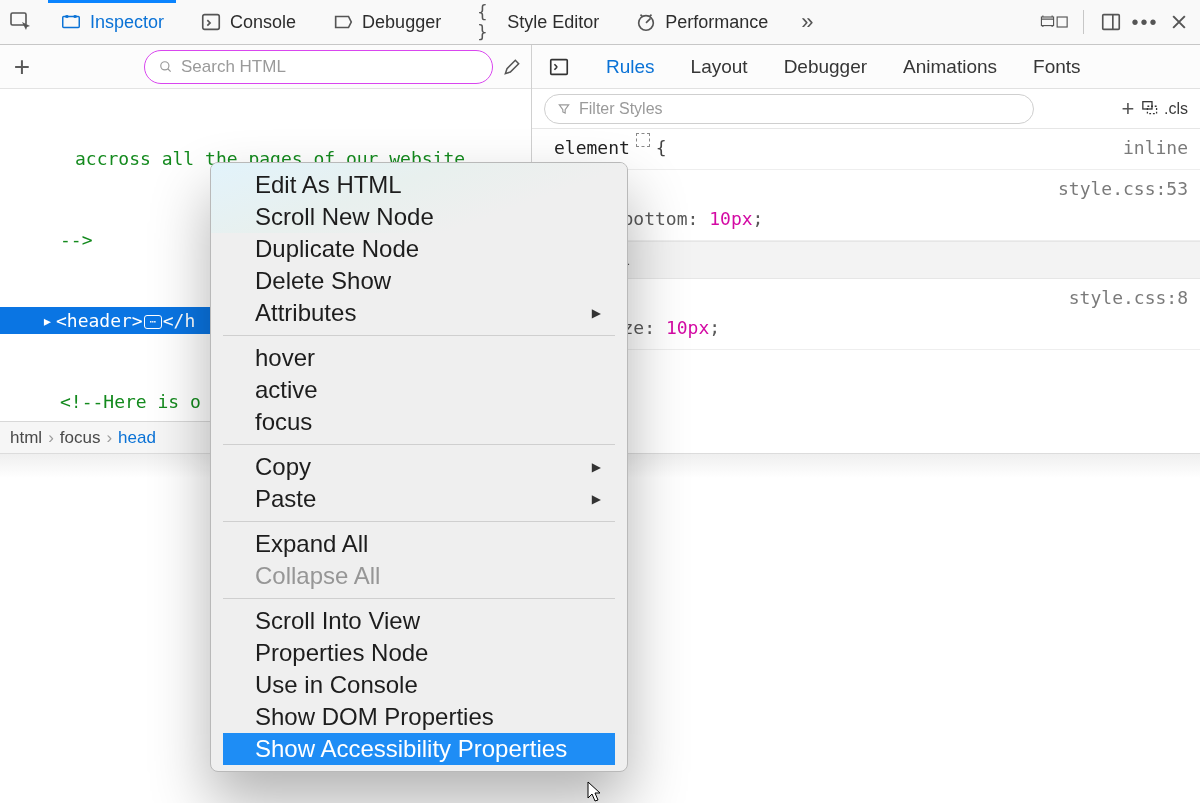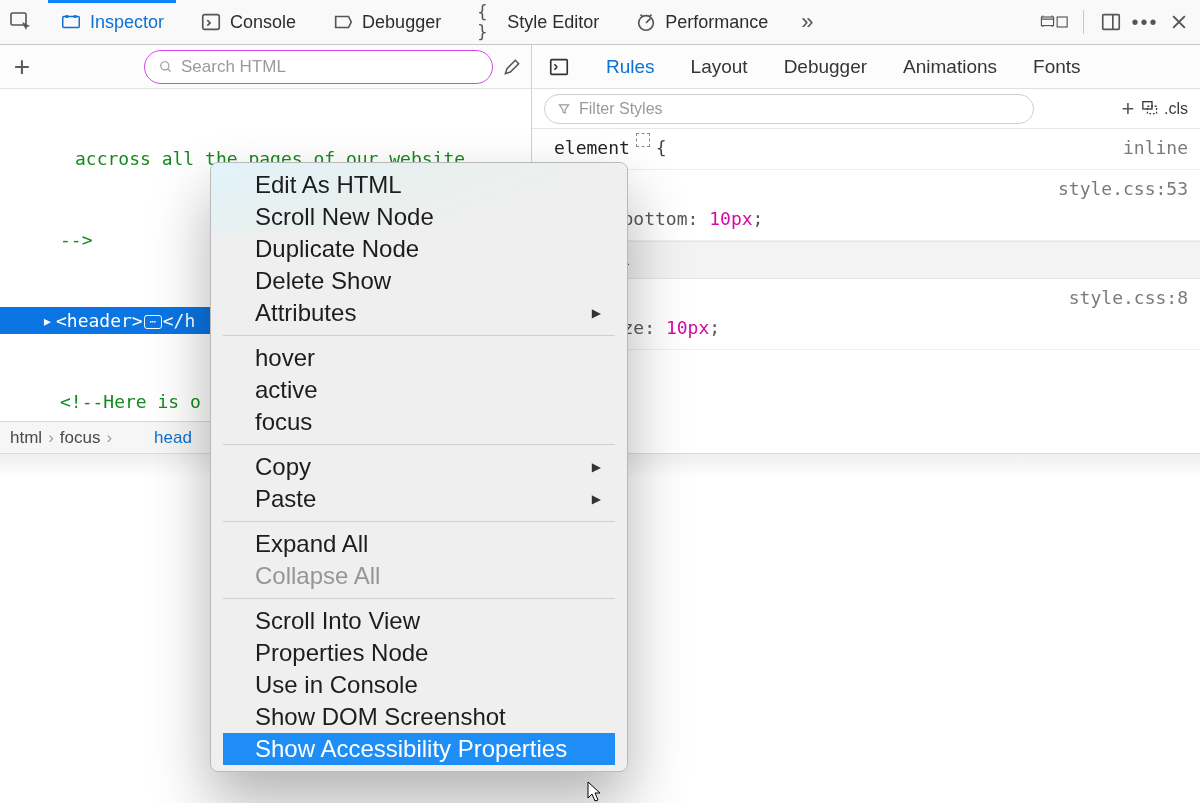--- a/index.html
+++ b/index.html
@@ -146,21 +146,21 @@
     height: 32px;
     border-top:1px solid #d8d8d8;
     background:#f6f6f6;
     display:flex;
     align-items:center;
     font-size:17px;
     padding: 0 10px;
     color:#4a4a4a;
   }
   .crumbs .sep { color:#9c9c9c; margin:0 6px; }
-  .crumbs .cur { color:#0a72d6;margin-left:36px; }
+  .crumbs .cur { color:#0a72d6; }
 
   
   .subtabs {
     height:44px;
     display:flex;
     align-items:center;
     gap: 36px;
     padding: 0 16px;
     border-bottom:1px solid #e1e1e1;
     background:#fcfcfc;
@@ -503,21 +503,21 @@
     <hr>
     <div class="mi has-sub">Copy</div>
     <div class="mi has-sub">Paste</div>
     <hr>
     <div class="mi">Expand All</div>
     <div class="mi disabled">Collapse All</div>
     <hr>
     <div class="mi">Scroll Into View</div>
     <div class="mi">Properties Node</div>
     <div class="mi">Use in Console</div>
-    <div class="mi">Show DOM Screenshot</div>
+    <div class="mi">Show DOM Properties</div>
     <div class="mi highlight">Show Accessibility Properties</div>
   </div>
 
 <div class="cursor-img">
   <svg width="20" height="24" viewBox="0 0 20 24">
     <path d="M3 2 L3 18 L7 14 L10 21 L13 20 L10 13 L15 13 Z" fill="#fff" stroke="#000" stroke-width="1"></path>
   </svg>
 </div>
 
 </body></html>

